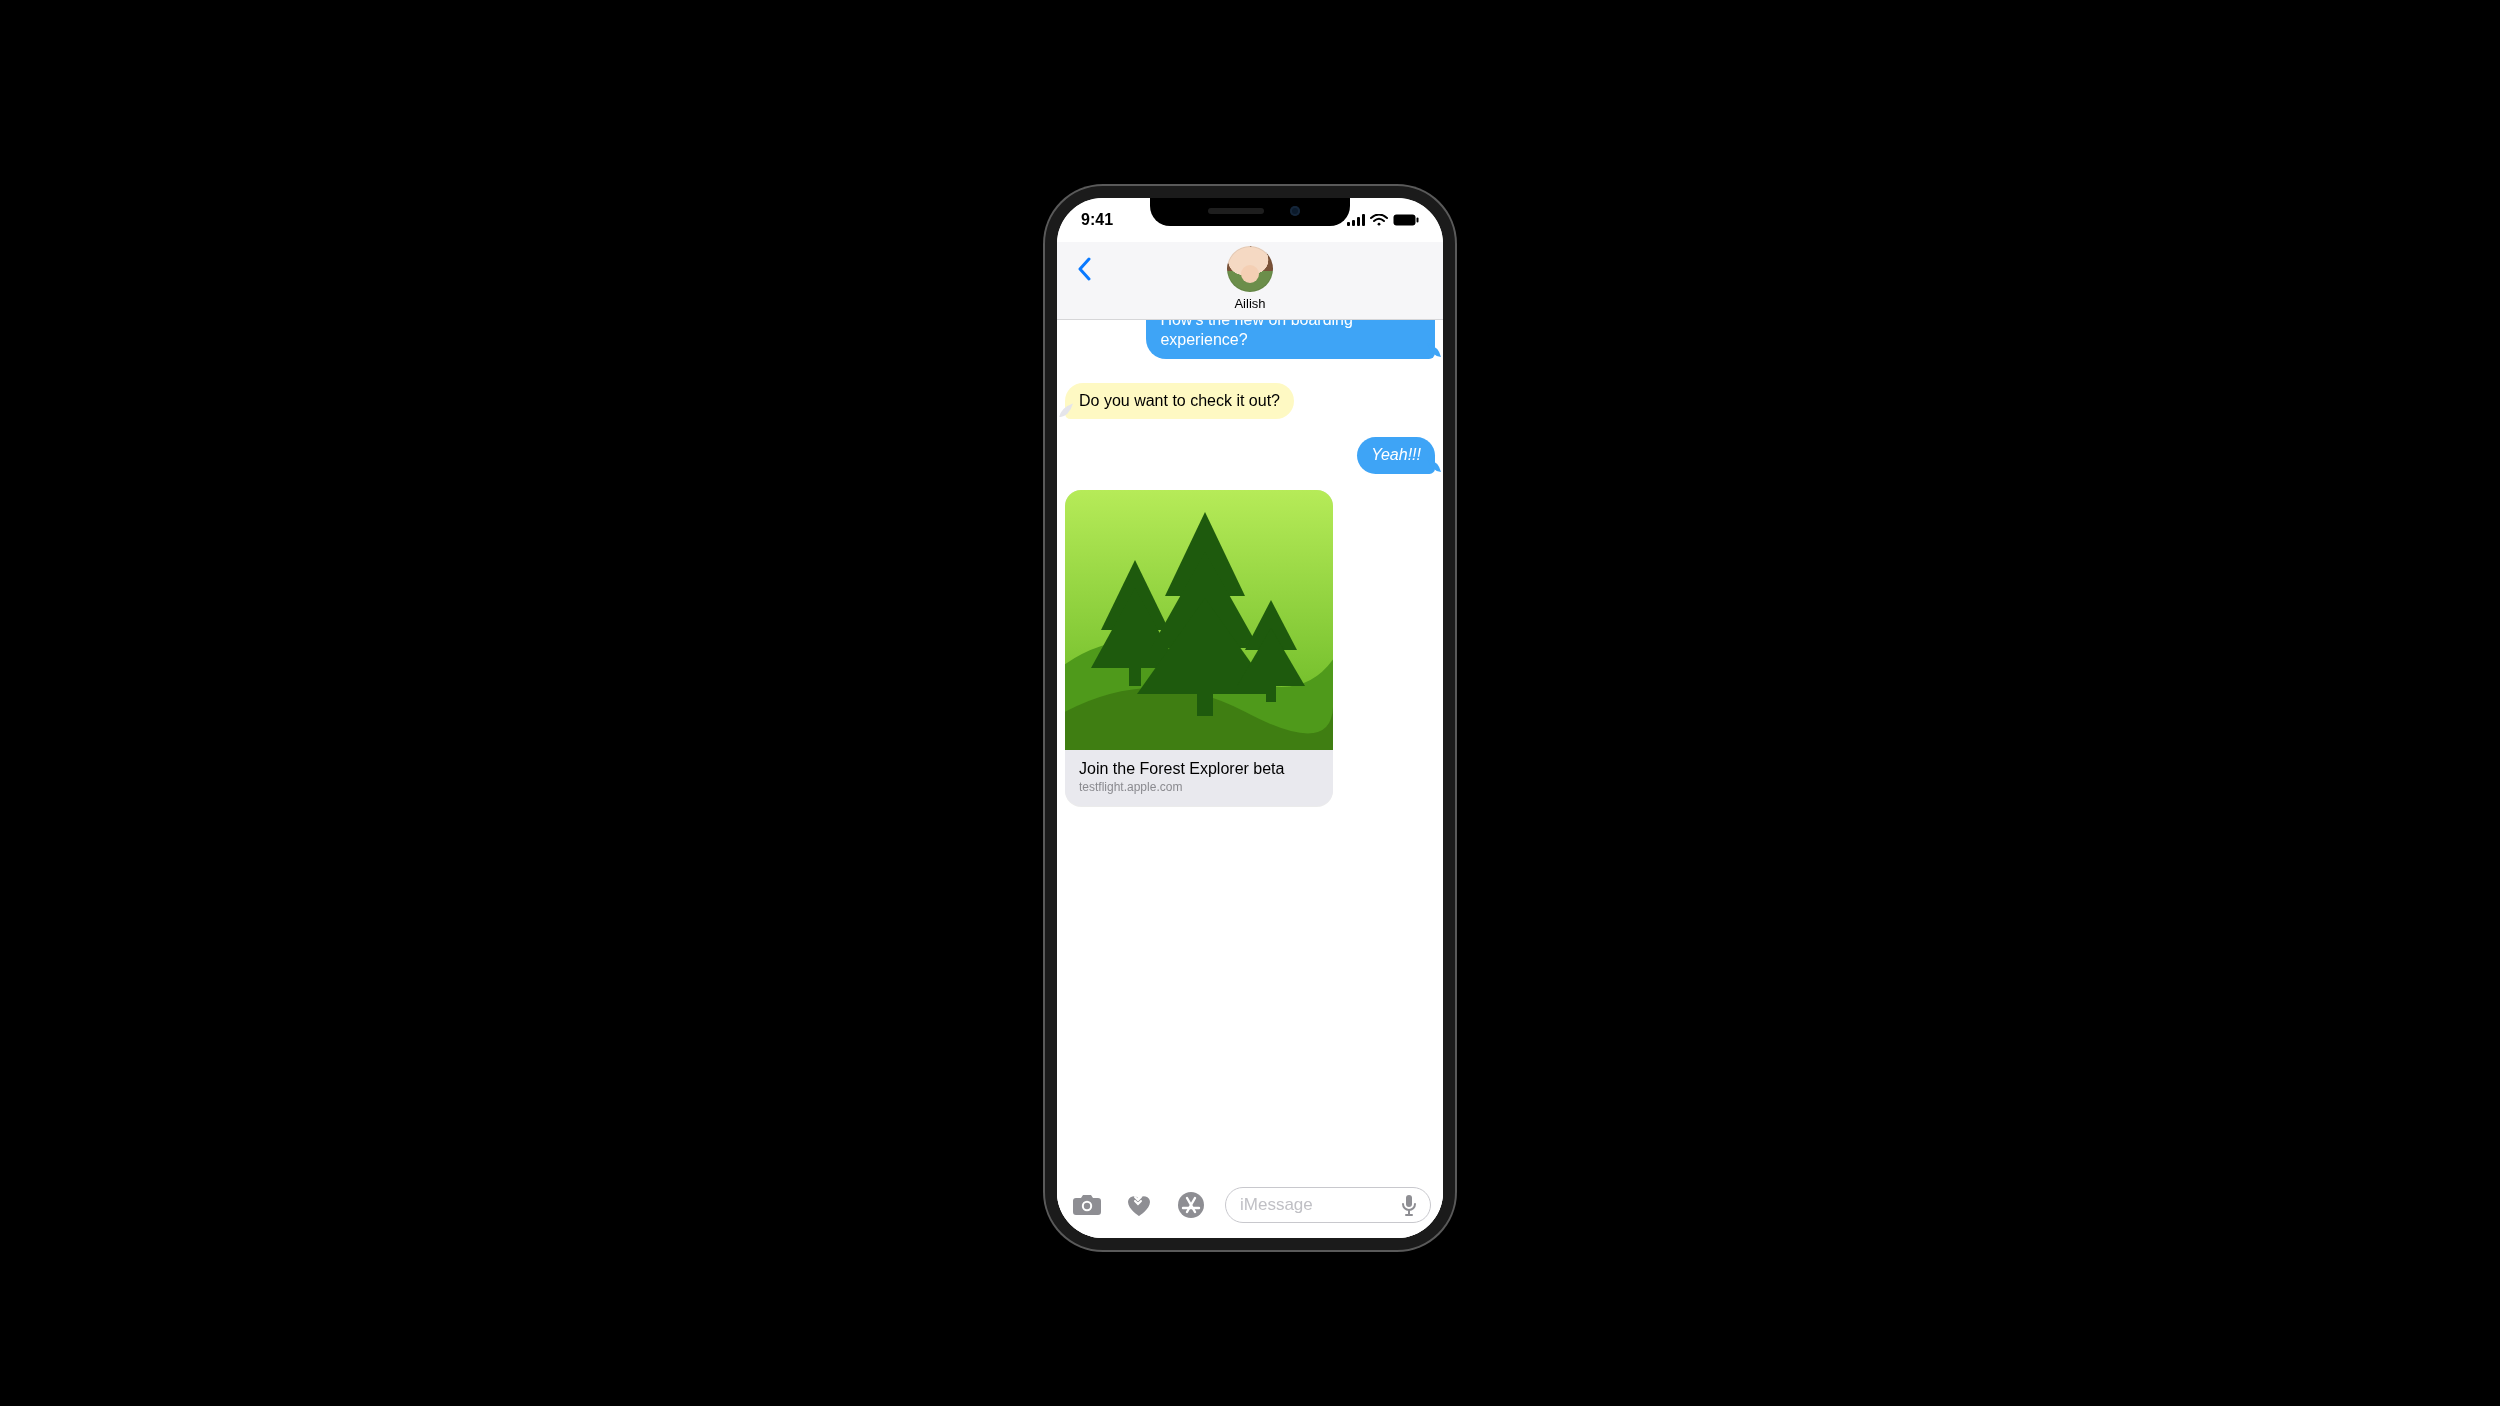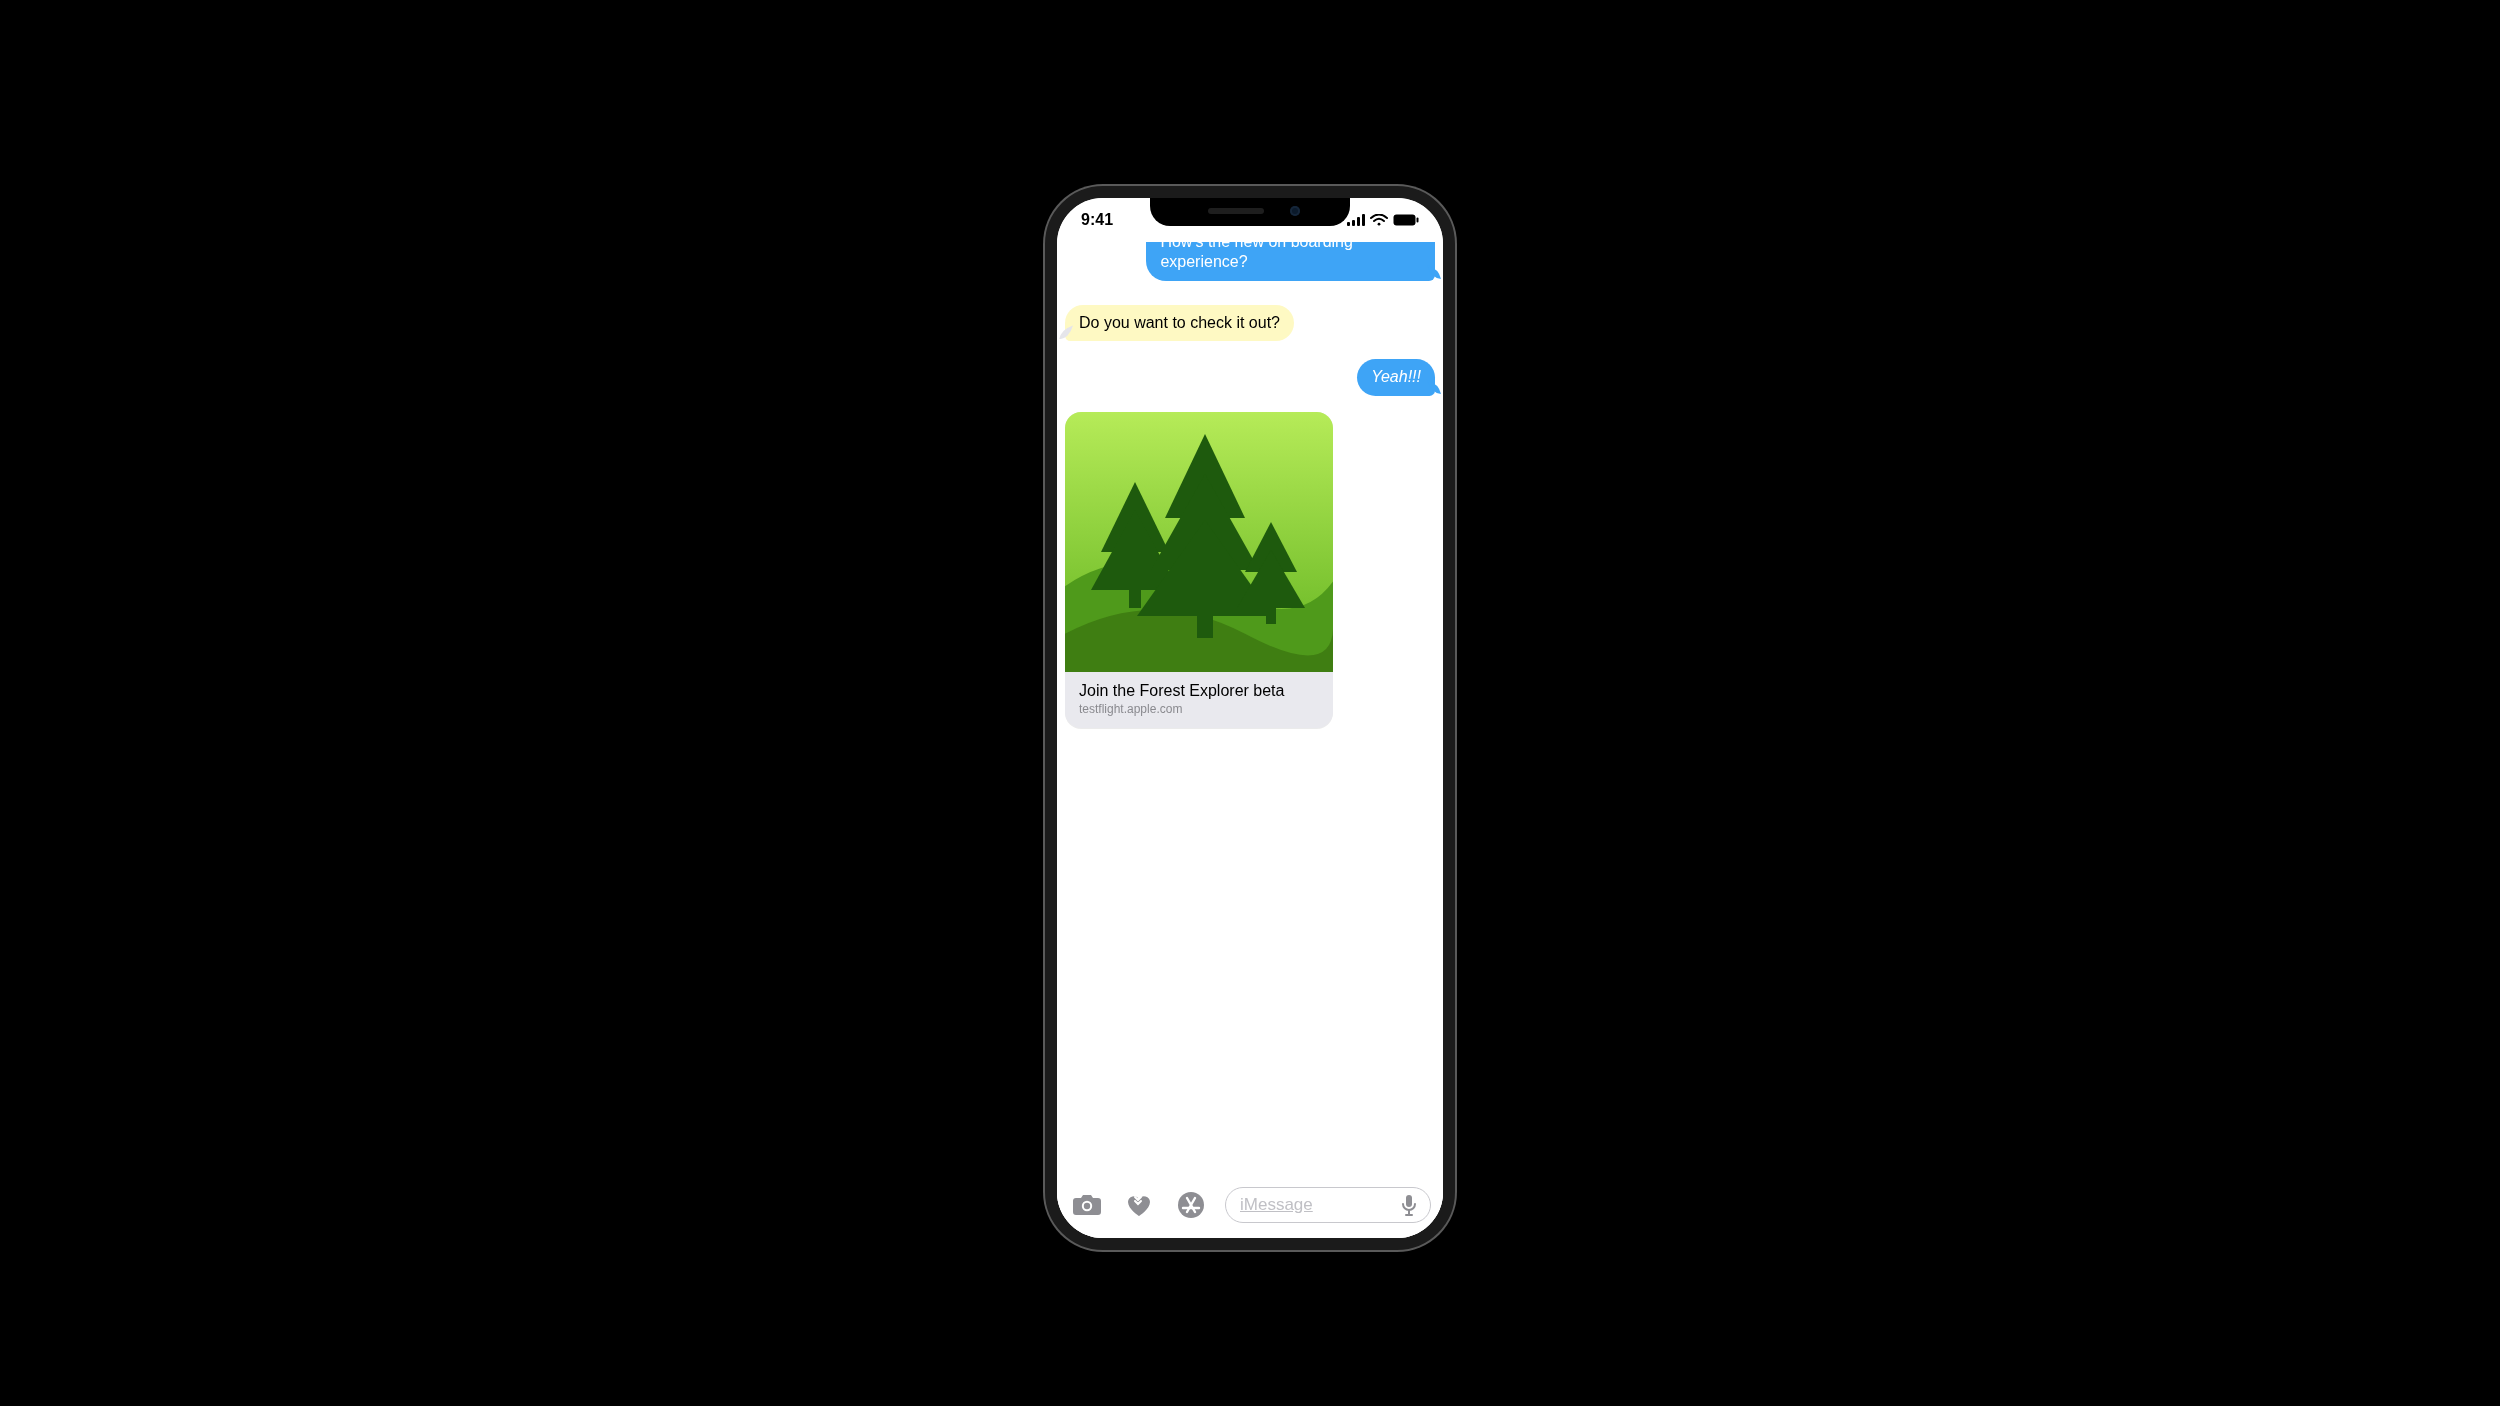--- a/index.html
+++ b/index.html
@@ -169,21 +169,21 @@
     border:1px solid #c8c8cd; border-radius:18px;
     display:flex; align-items:center; padding:0 6px 0 14px;
     color:#c0c0c5; font-size:17px;
     background:#fff;
   }
   .input-pill .mic{
     width:30px; height:30px; border-radius:50%;
     display:flex; align-items:center; justify-content:center;
     color:#8e8e93;
   }
-  .input-pill .ph{ flex:1 1 auto;text-decoration:underline; }
+  .input-pill .ph{ flex:1 1 auto; }
 </style>
 </head>
 <body>
 
 <div class="device">
   <div class="notch">
     <span class="speaker"></span>
       <span class="cam"></span>
   </div>
 
@@ -213,20 +213,29 @@
         </span>
         <span class="battery">
           <svg width="26" height="12" viewBox="0 0 26 12">
               <rect x="0.5" y="0.5" width="22" height="11" rx="3" fill="#000"></rect>
               <rect x="23.5" y="3.5" width="2" height="5" rx="1" fill="#000"></rect>
             </svg>
         </span>
       </span>
     </div>
 
+    <div class="chat-header">
+      <div class="back">
+        <svg width="14" height="24" viewBox="0 0 14 24">
+            <path d="M12 2 L3 12 L12 22" fill="none" stroke="#0a7aff" stroke-width="3" stroke-linecap="round" stroke-linejoin="round"></path>
+          </svg>
+      </div>
+      <div class="avatar"></div>
+      <div class="contact-name">Ailish</div>
+    </div>
 
     <div class="messages">
 
       <div class="row sent clip">
         <div class="bubble">
           <span>How's the new on boarding experience?</span>
         </div>
       </div>
 
       <div class="row recv" style="margin-top:14px;">

